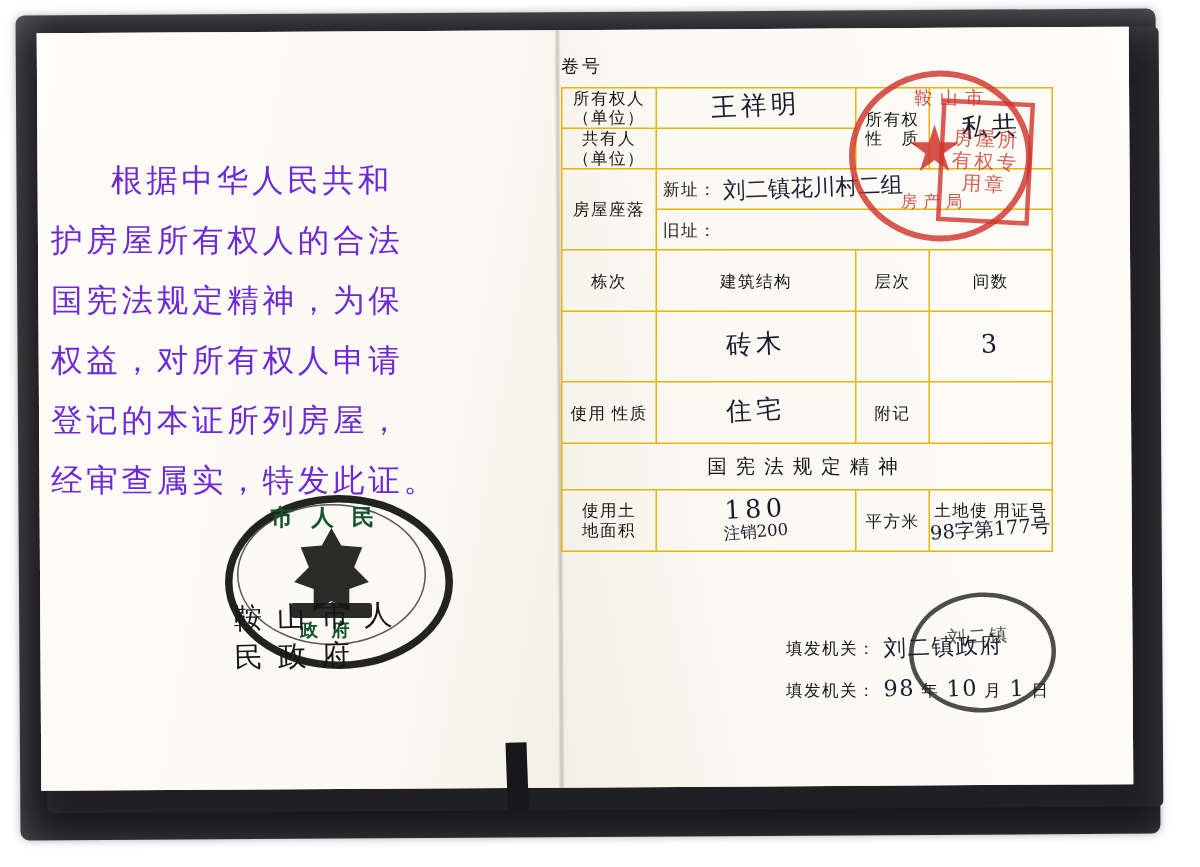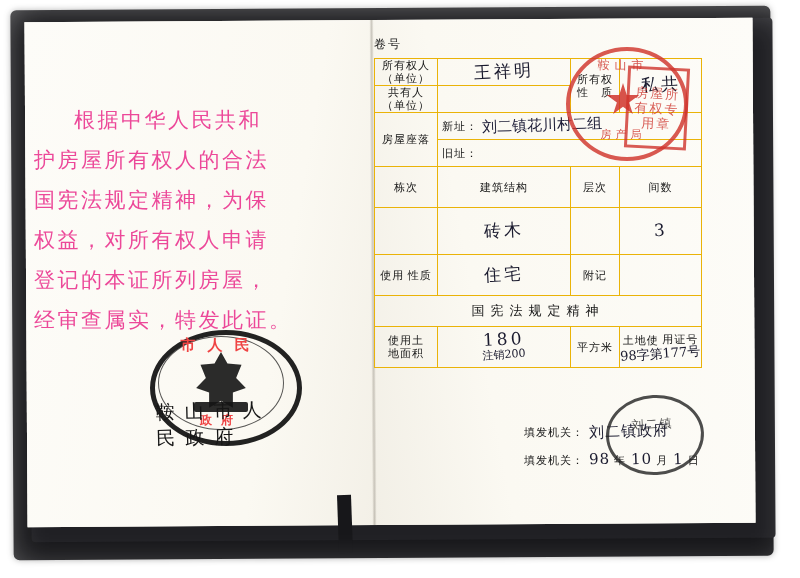--- a/index.html
+++ b/index.html
@@ -91,21 +91,21 @@
   
   .left-text {
     position: absolute;
     left: 34px;
     top: 100px;
     width: 280px;
     font-family: "DejaVu Sans", sans-serif;
     font-size: 21px;
     line-height: 40px;
     letter-spacing: 2.5px;
-    color: #ec4899;
+    color: #6d28d9;
     text-align: justify;
   }
   .left-text .l1 { text-indent: 40px; display: block; }
   .left-text .ln { display: block; }
 
   
   .gov-seal {
     position: absolute;
     left: 150px;
     top: 330px;
@@ -147,21 +147,21 @@
     width: 54px;
     height: 10px;
     background: #141414;
     opacity: 0.9;
     border-radius: 2px;
   }
   .gov-seal .arc-top, .gov-seal .arc-bottom {
     position: absolute;
     width: 142px;
     text-align: center;
-    color: #ef4444;
+    color: #14532d;
     font-size: 15px;
     letter-spacing: 12px;
     font-weight: bold;
   }
   .gov-seal .arc-top { top: 6px; left: 0; }
   .gov-seal .arc-bottom { top: 82px; left: 0; font-size: 12px; letter-spacing: 9px; }
   .gov-seal .overlay-hand {
     position: absolute;
     left: 6px;
     top: 68px;
@@ -276,21 +276,21 @@
   .red-stamp .r-star {
     position: absolute;
     left: 40px; top: 36px;
     width: 34px; height: 34px;
     background: #d0342c;
     opacity: 0.85;
     clip-path: polygon(50% 0%, 61% 35%, 98% 35%, 68% 57%, 79% 91%, 50% 70%, 21% 91%, 32% 57%, 2% 35%, 39% 35%);
   }
   .red-stamp .r-top {
     position: absolute;
-    left: 0; top: 10px;
+    left: 12px; top: 10px;
     width: 114px;
     text-align: center;
     color: #cf3830;
     font-size: 12px;
     letter-spacing: 5px;
     opacity: 0.85;
   }
   .red-stamp .r-bottom {
     position: absolute;
     left: 0; top: 80px;

